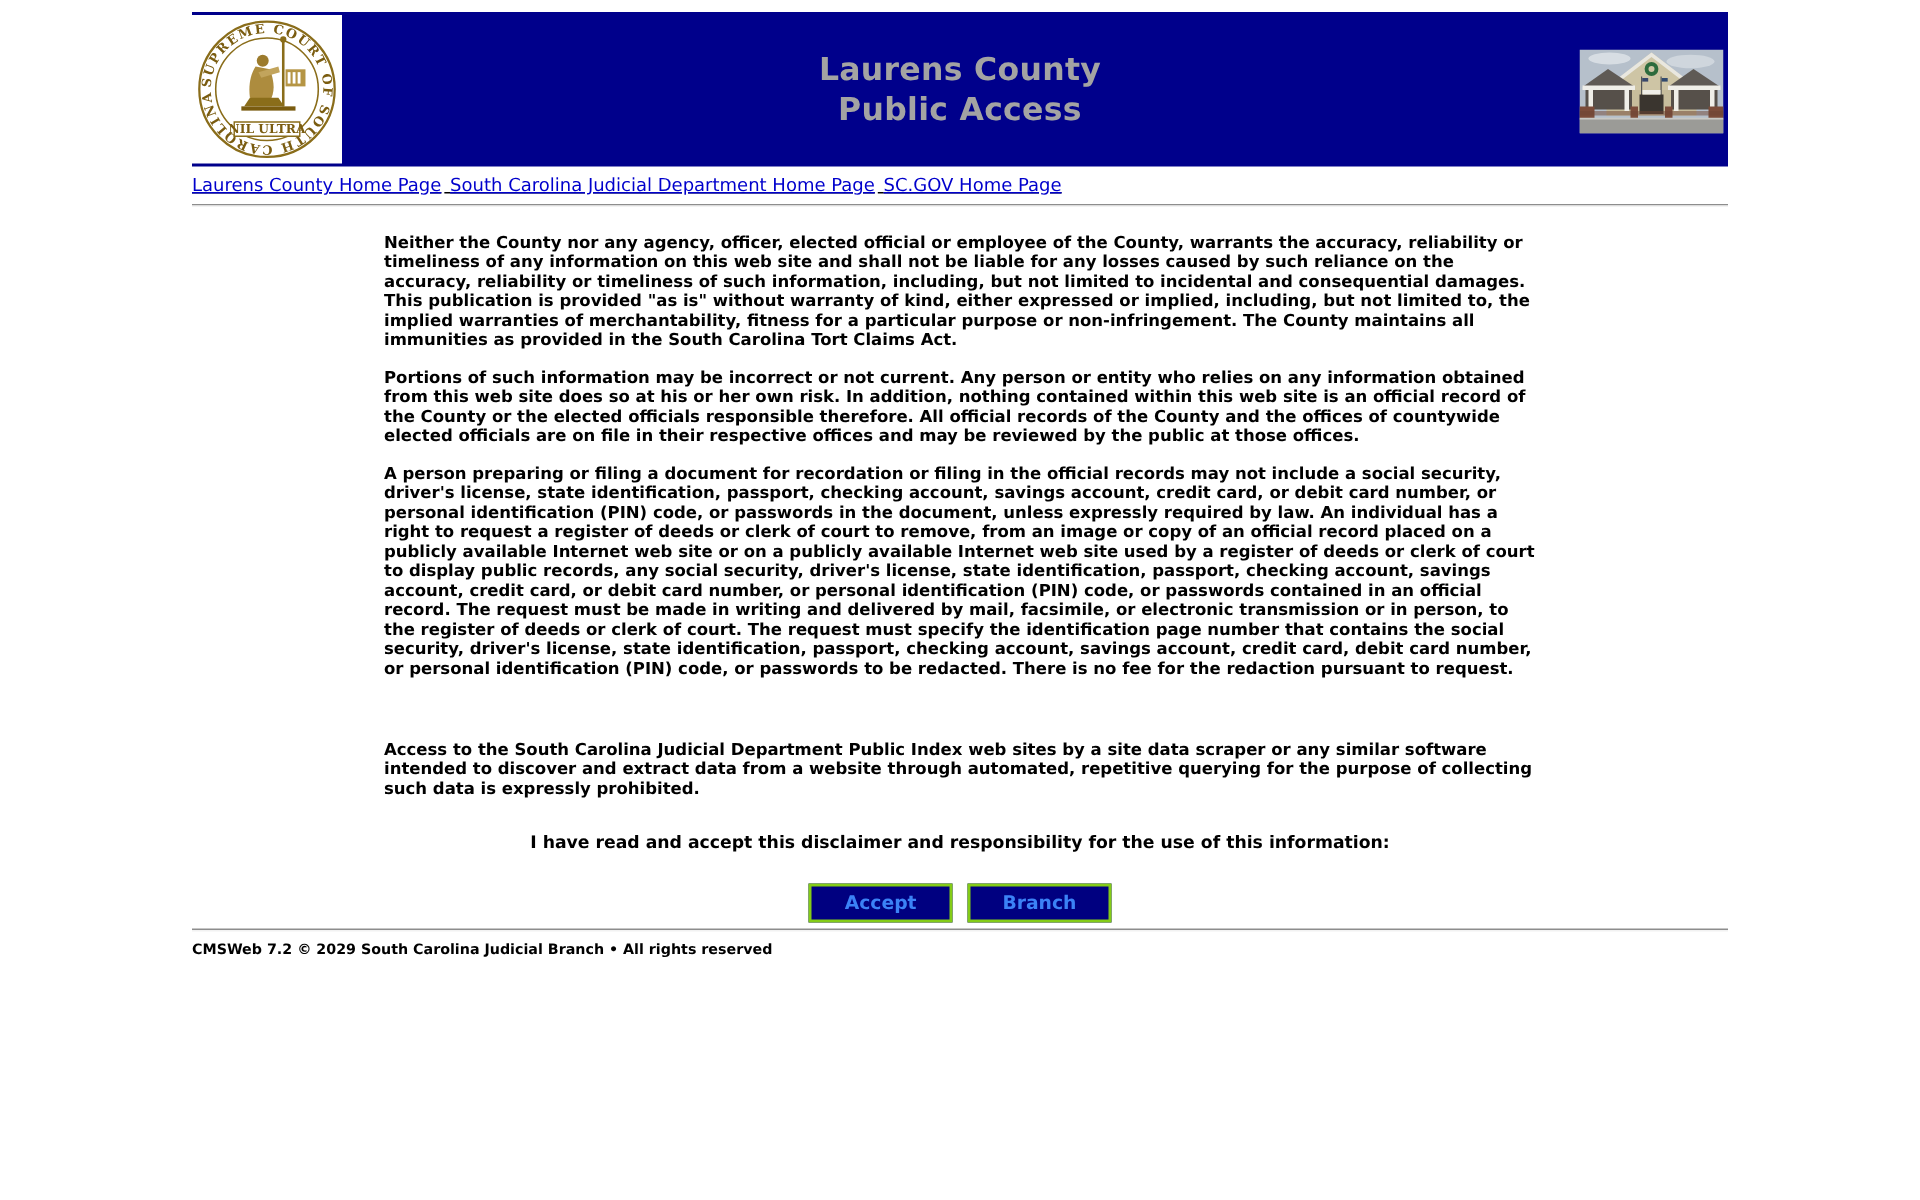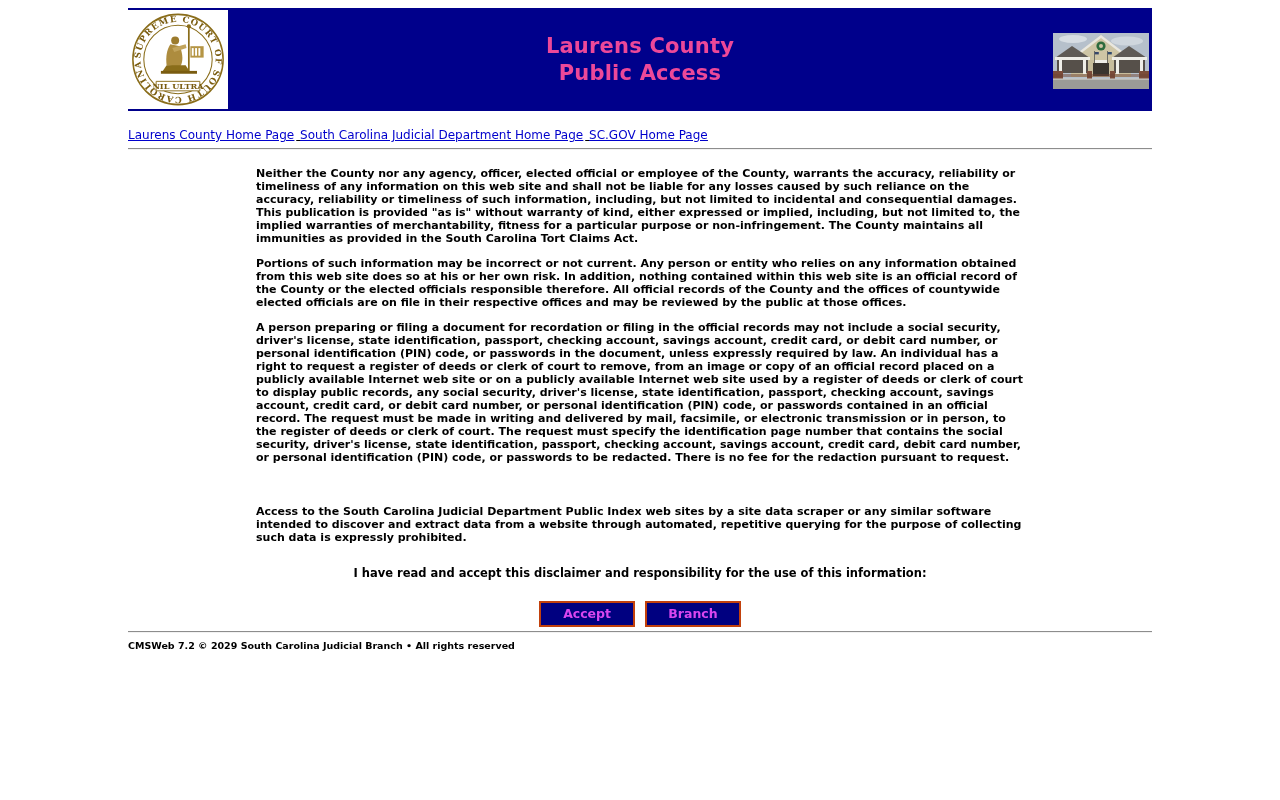--- a/index.html
+++ b/index.html
@@ -28,36 +28,36 @@
     top: 2px;
     width: 100px;
     height: 99px;
     background: #ffffff;
     display: flex;
     align-items: center;
     justify-content: center;
   }
   .title {
     text-align: center;
-    color: #ec4899;
+    color: #a3a3a3;
     font-weight: bold;
     font-size: 21px;
     line-height: 27px;
     letter-spacing: 0.2px;
   }
   .photo-box {
     position: absolute;
     right: 3px;
     top: 25px;
     width: 96px;
     height: 56px;
   }
   
   .nav {
-    margin-top: 17px;
+    margin-top: 5px;
     font-size: 12px;
     line-height: 14px;
     text-decoration: underline;
   }
   .nav a {
     color: #0000cc;
     text-decoration: underline;
     margin-right: 2px;
   }
   hr.rule {
@@ -86,26 +86,26 @@
   .buttons {
     margin-top: 21px;
     text-align: center;
   }
   .btn {
     display: inline-block;
     min-width: 96px;
     padding: 3px 10px 4px 10px;
     margin: 0 3px;
     background: #000080;
-    color: #d946ef;
+    color: #3b82f6;
     font-family: "DejaVu Sans", "Liberation Sans", sans-serif;
     font-size: 12.5px;
     font-weight: bold;
     text-align: center;
-    border: 2px solid #c2410c;
+    border: 2px solid #84cc16;
     cursor: pointer;
   }
   hr.rule-bottom { margin-top: 4px; }
   .footer {
     margin-top: 7px;
     font-size: 9.5px;
     font-weight: bold;
   }
 </style>
 </head>

